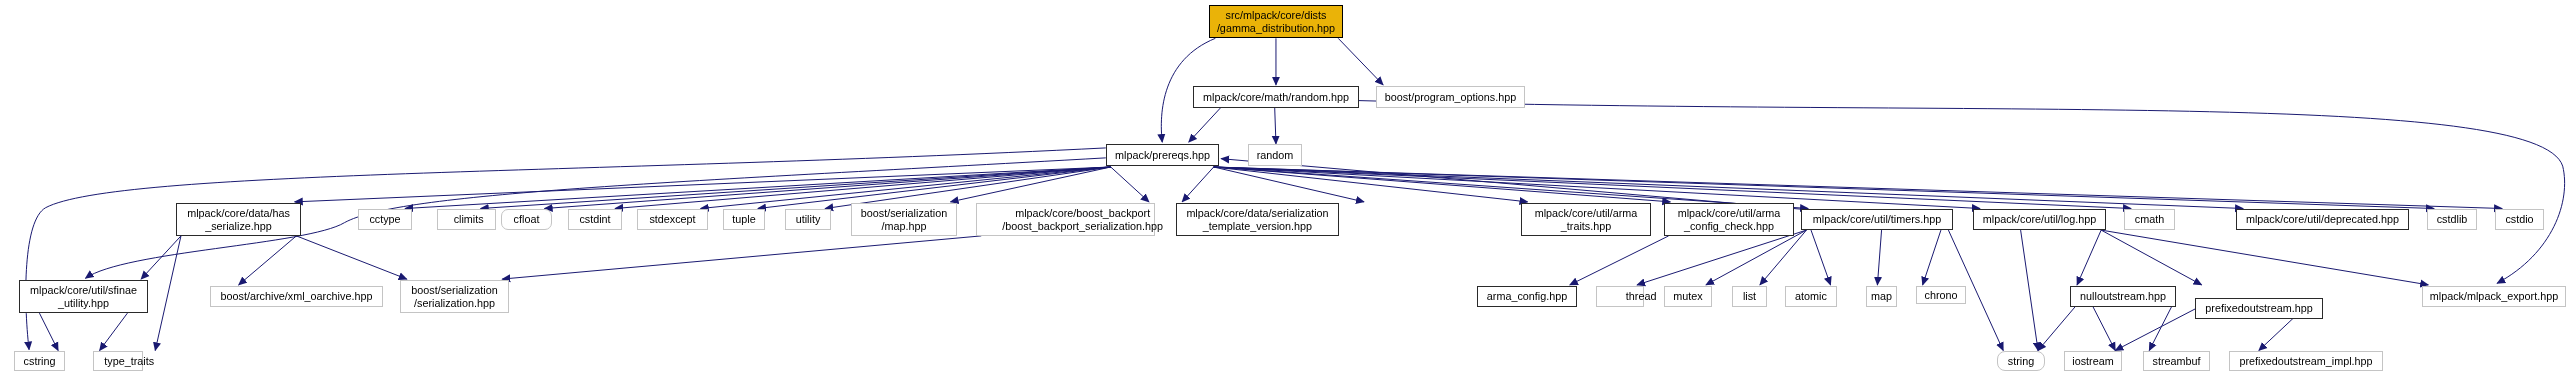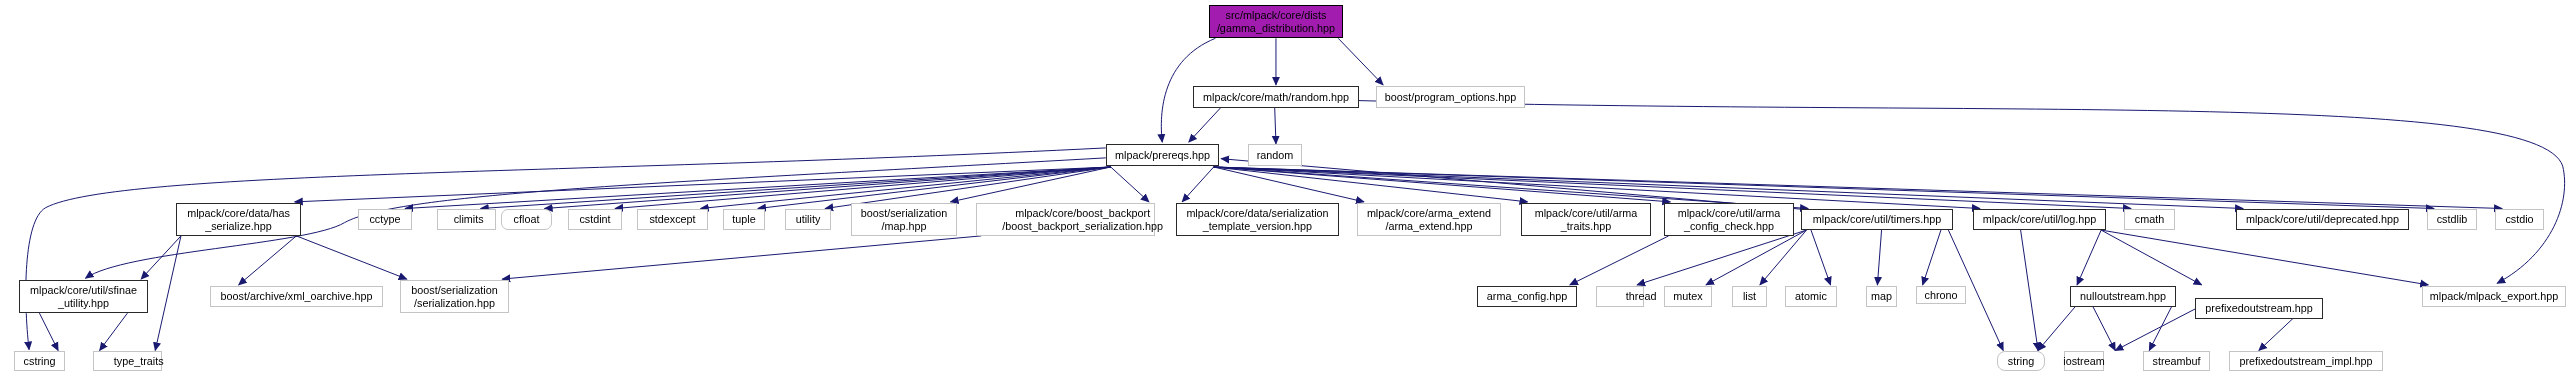--- a/index.html
+++ b/index.html
@@ -3,21 +3,21 @@
 <meta charset="utf-8">
 <style>
   html,body{margin:0;padding:0;background:#ffffff;}
   body{width:2576px;height:378px;position:relative;overflow:hidden;
        font-family:"Liberation Sans","DejaVu Sans",sans-serif;}
   #graph{position:relative;width:2576px;height:378px;}
   #edge-layer{position:absolute;left:0;top:0;width:2576px;height:378px;z-index:1;}
   .node{position:absolute;z-index:2;background:#ffffff;display:flex;align-items:center;
         justify-content:center;text-align:center;white-space:pre-line;
         font-size:10.8px;line-height:12.5px;color:#000;box-sizing:border-box;padding:0 1.7px;}
-  .node-root{background:#a21caf;border:1.3px solid #000000;}
+  .node-root{background:#eab308;border:1.3px solid #000000;}
   .node-internal{border:1.3px solid #2a2a2a;}
   .node-external{border:0.8px solid #c4c4c4;}
   .edge{fill:none;stroke-width:1.2px;}
 </style>
 </head>
 <body>
 
 <div id="graph">
     <svg id="edge-layer" width="2576" height="378" viewBox="0 0 3103 455">
       <defs>
@@ -93,22 +93,20 @@
     <div class="node node-external" style="left: 568px; top: 209px; width: 54px; height: 21px;">cstdint</div>
     <div class="node node-external" style="left: 637px; top: 209px; width: 71px; height: 21px;">stdexcept</div>
     <div class="node node-external" style="left: 723px; top: 209px; width: 42px; height: 21px;">tuple</div>
     <div class="node node-external" style="left: 785px; top: 209px; width: 46px; height: 21px;">utility</div>
     <div class="node node-external" style="left: 851px; top: 203px; width: 106px; height: 33px;">boost/serialization
 /map.hpp</div>
     <div class="node node-external" style="left: 976px; top: 203px; width: 179px; height: 33px; padding-left: 36px;">mlpack/core/boost_backport
 /boost_backport_serialization.hpp</div>
     <div class="node node-internal" style="left: 1176px; top: 203px; width: 163px; height: 33px;">mlpack/core/data/serialization
 _template_version.hpp</div>
-    <div class="node node-external" style="left: 1357px; top: 203px; width: 144px; height: 33px;">mlpack/core/arma_extend
-/arma_extend.hpp</div>
     <div class="node node-internal" style="left: 1521px; top: 203px; width: 130px; height: 33px;">mlpack/core/util/arma
 _traits.hpp</div>
     <div class="node node-internal" style="left: 1664px; top: 203px; width: 130px; height: 33px;">mlpack/core/util/arma
 _config_check.hpp</div>
     <div class="node node-internal" style="left: 1801px; top: 209px; width: 152px; height: 21px;">mlpack/core/util/timers.hpp</div>
     <div class="node node-internal" style="left: 1973px; top: 209px; width: 133px; height: 21px;">mlpack/core/util/log.hpp</div>
     <div class="node node-external" style="left: 2124px; top: 209px; width: 51px; height: 21px;">cmath</div>
     <div class="node node-internal" style="left: 2236px; top: 209px; width: 173px; height: 21px;">mlpack/core/util/deprecated.hpp</div>
     <div class="node node-external" style="left: 2427px; top: 209px; width: 50px; height: 21px;">cstdlib</div>
     <div class="node node-external" style="left: 2495px; top: 209px; width: 49px; height: 21px;">cstdio</div>
@@ -121,19 +119,19 @@
     <div class="node node-external" style="left: 1596px; top: 286px; width: 48px; height: 21px; padding-left: 44px;">thread</div>
     <div class="node node-external" style="left: 1664px; top: 286px; width: 48px; height: 21px;">mutex</div>
     <div class="node node-external" style="left: 1732px; top: 286px; width: 35px; height: 21px;">list</div>
     <div class="node node-external" style="left: 1785px; top: 286px; width: 52px; height: 21px;">atomic</div>
     <div class="node node-external" style="left: 1866px; top: 286px; width: 31px; height: 21px;">map</div>
     <div class="node node-external" style="left: 1916px; top: 286px; width: 50px; height: 18px;">chrono</div>
     <div class="node node-internal" style="left: 2070px; top: 286px; width: 106px; height: 21px;">nulloutstream.hpp</div>
     <div class="node node-internal" style="left: 2195px; top: 298px; width: 128px; height: 21px;">prefixedoutstream.hpp</div>
     <div class="node node-external" style="left: 2422px; top: 286px; width: 144px; height: 21px;">mlpack/mlpack_export.hpp</div>
     <div class="node node-external" style="left: 14px; top: 351px; width: 51px; height: 20px;">cstring</div>
-    <div class="node node-external" style="left: 93px; top: 351px; width: 69px; height: 20px; padding-left: 24px;">type_traits</div>
+    <div class="node node-external" style="left: 93px; top: 351px; width: 50px; height: 20px; padding-left: 24px;">type_traits</div>
     <div class="node node-external" style="left: 1997px; top: 351px; width: 48px; height: 20px; border-radius: 8px;">string</div>
-    <div class="node node-external" style="left: 2064px; top: 351px; width: 40px; height: 20px;">iostream</div>
+    <div class="node node-external" style="left: 2064px; top: 351px; width: 58px; height: 20px;">iostream</div>
     <div class="node node-external" style="left: 2143px; top: 351px; width: 67px; height: 20px;">streambuf</div>
     <div class="node node-external" style="left: 2229px; top: 351px; width: 154px; height: 20px;">prefixedoutstream_impl.hpp</div>
   </div>
 
 
 </body></html>

